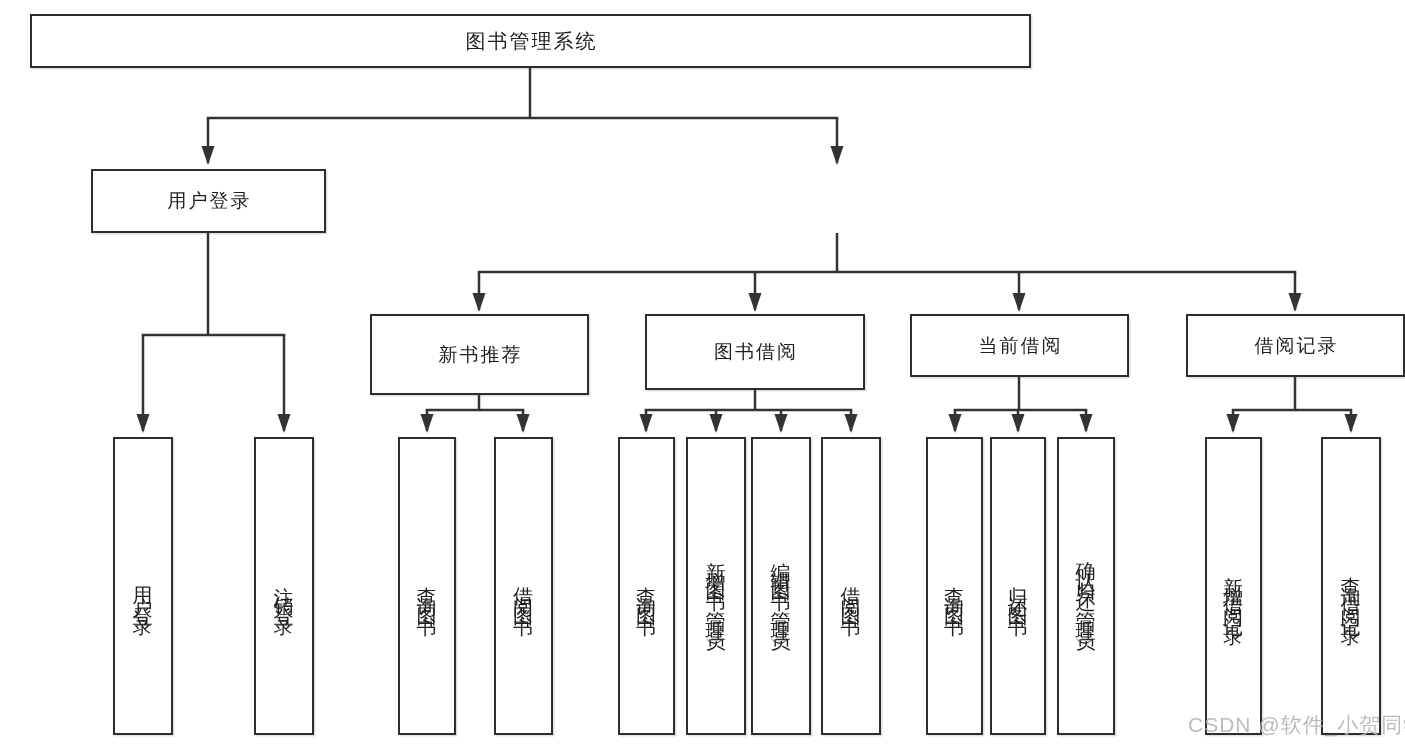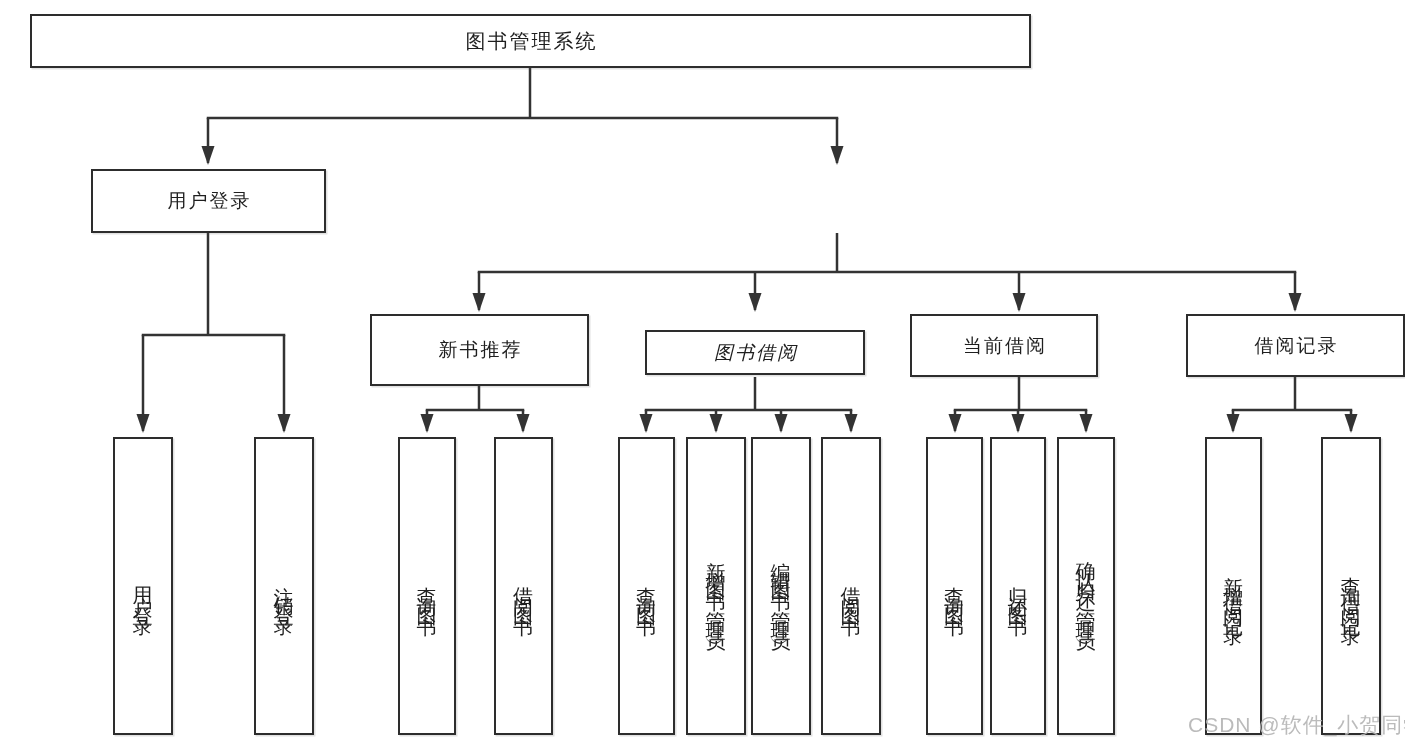--- a/index.html
+++ b/index.html
@@ -139,27 +139,27 @@
   </svg>
 
   <div class="node root" style="left:22px; top:14px; width:1001px; height:54px;">
     <span class="hlabel">图书管理系统</span>
   </div>
 
   <div class="node" style="left:83px; top:169px; width:235px; height:64px;">
     <span class="hlabel">用户登录</span>
   </div>
 
-  <div class="node" style="left:362px; top:314px; width:219px; height:72px;">
+  <div class="node" style="left:362px; top:314px; width:219px; height:81px;">
     <span class="hlabel">新书推荐</span>
   </div>
-  <div class="node" style="left:637px; top:330px; width:220px; height:45px;font-style:italic;">
+  <div class="node" style="left:637px; top:314px; width:220px; height:76px;">
     <span class="hlabel">图书借阅</span>
   </div>
-  <div class="node" style="left:902px; top:314px; width:188px; height:63px;">
+  <div class="node" style="left:902px; top:314px; width:219px; height:63px;">
     <span class="hlabel">当前借阅</span>
   </div>
   <div class="node" style="left:1178px; top:314px; width:219px; height:63px;font-family:Liberation Serif, serif;">
     <span class="hlabel">借阅记录</span>
   </div>
 
   <div class="vnode" style="left:105px; top:437px; width:60px; height:298px;">
     <span class="vlabel">用户登录</span>
   </div>
   <div class="vnode" style="left:246px; top:437px; width:60px; height:298px;">

